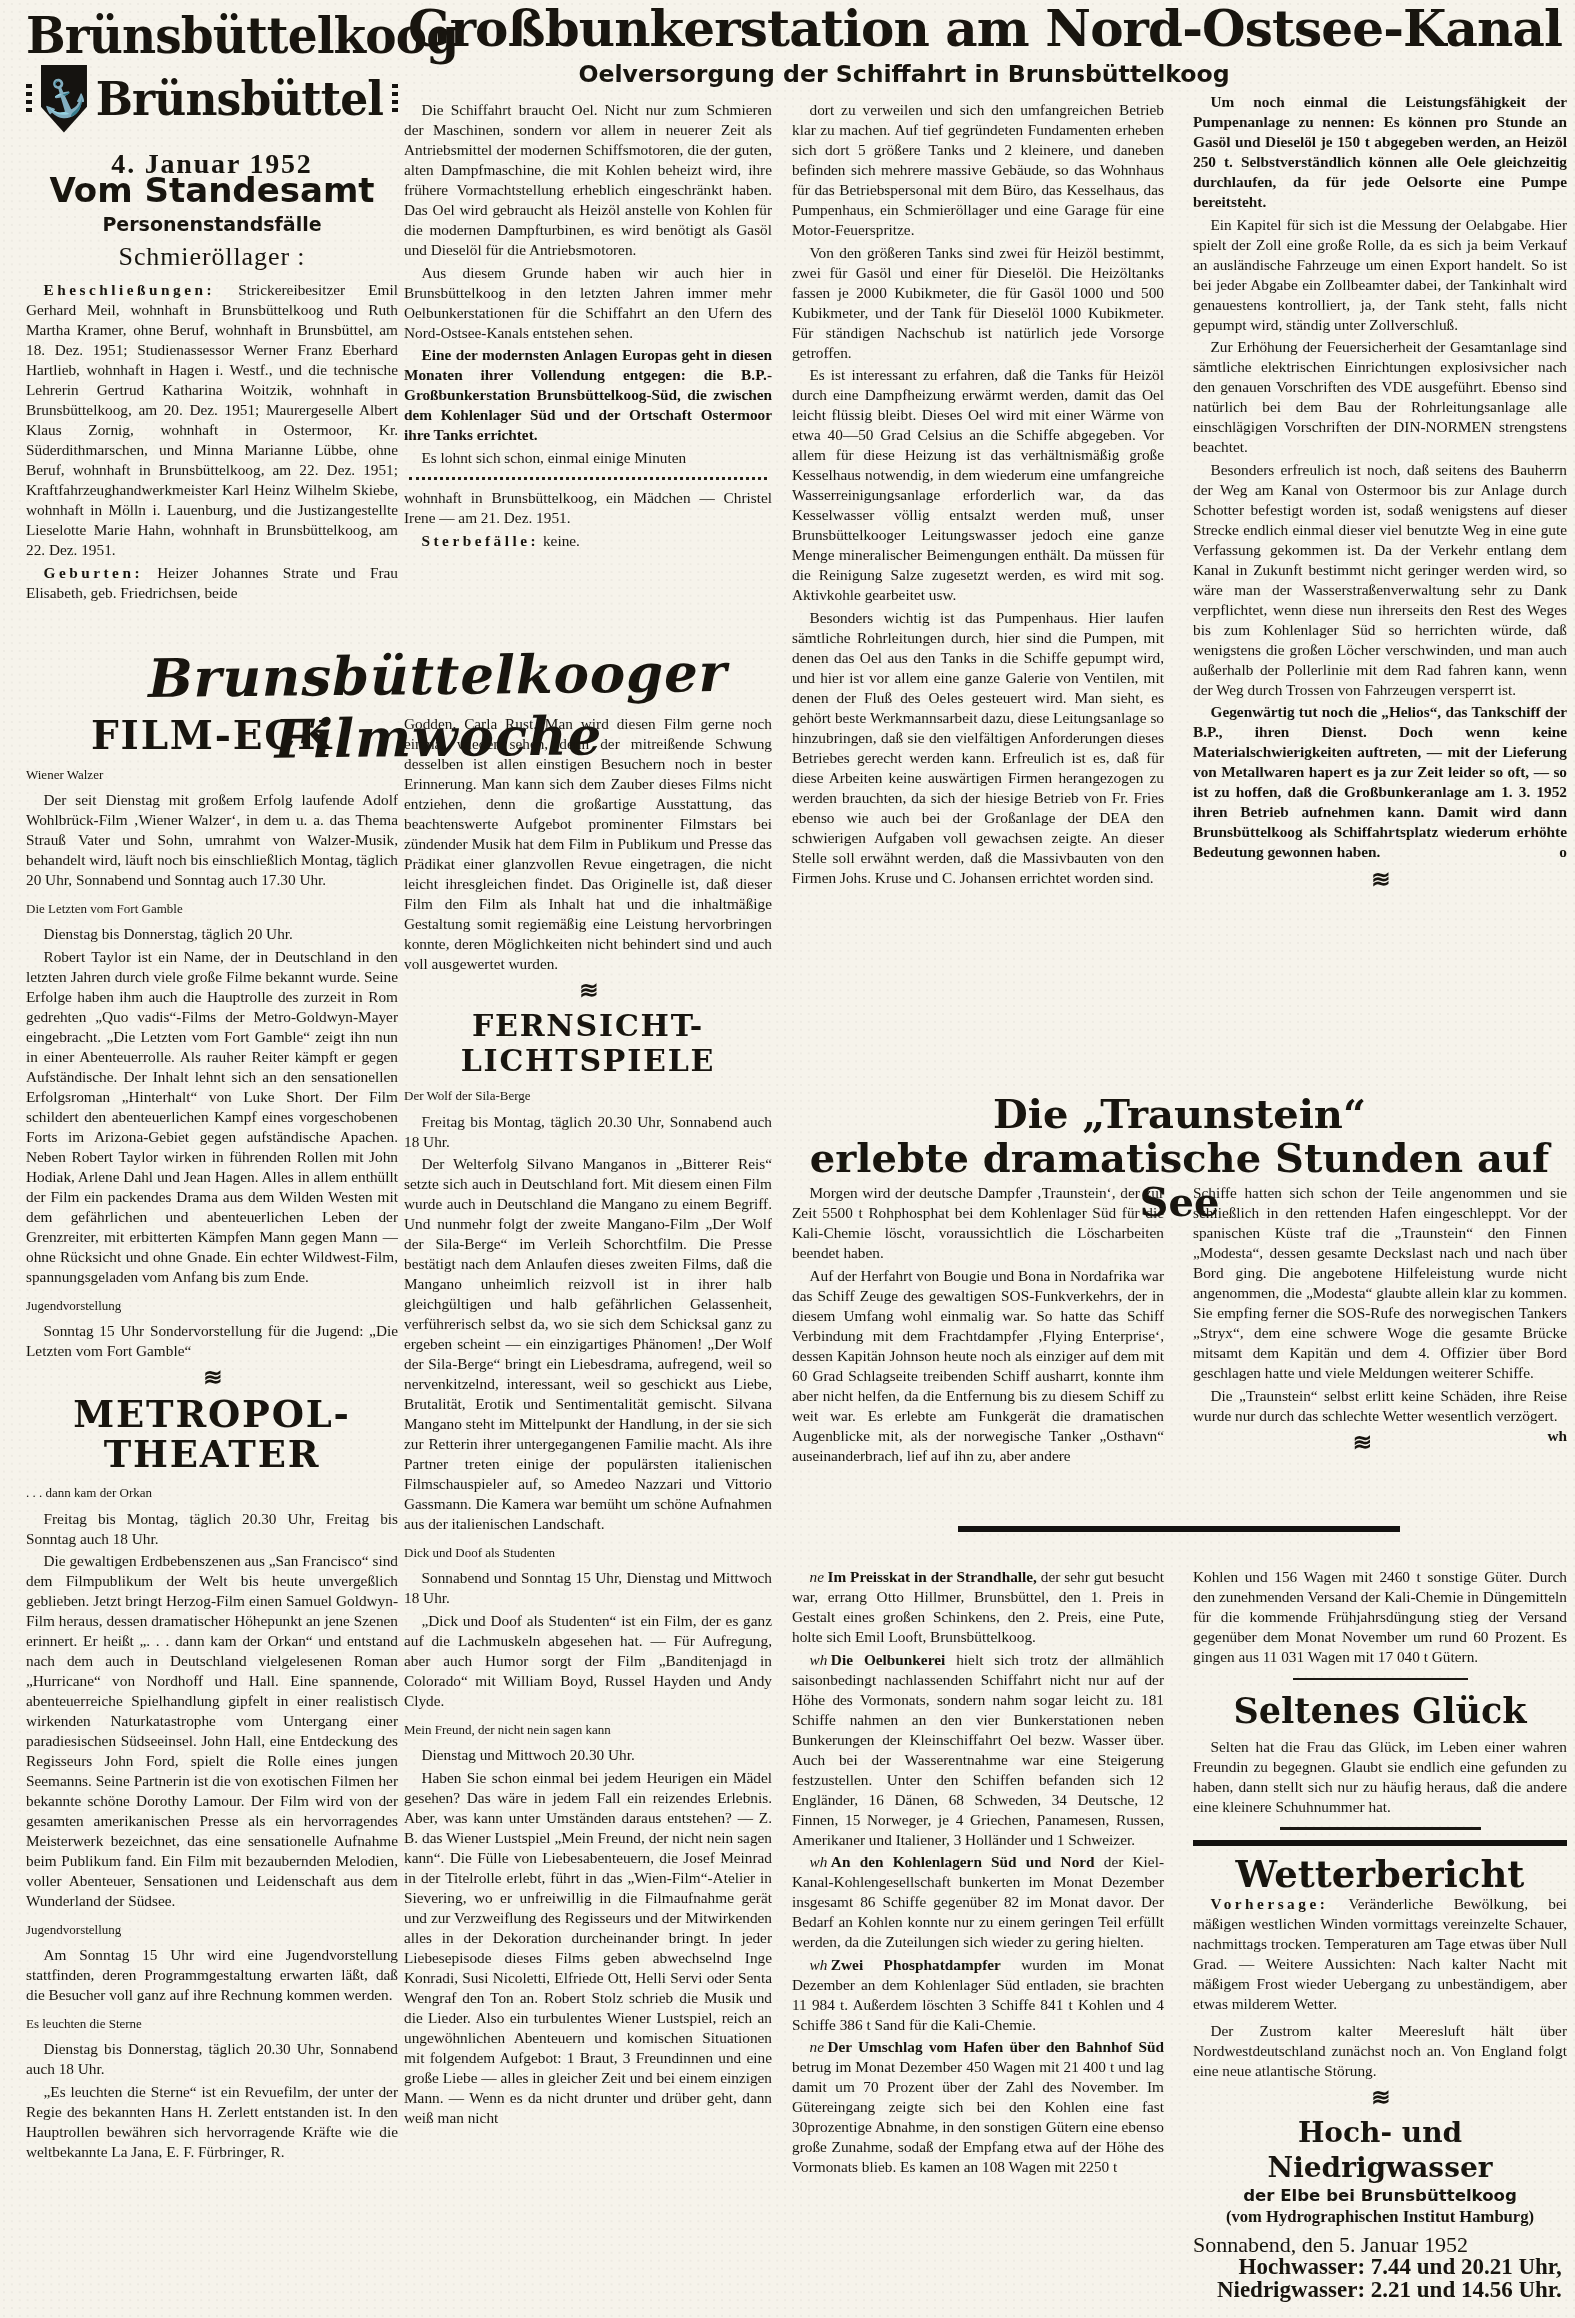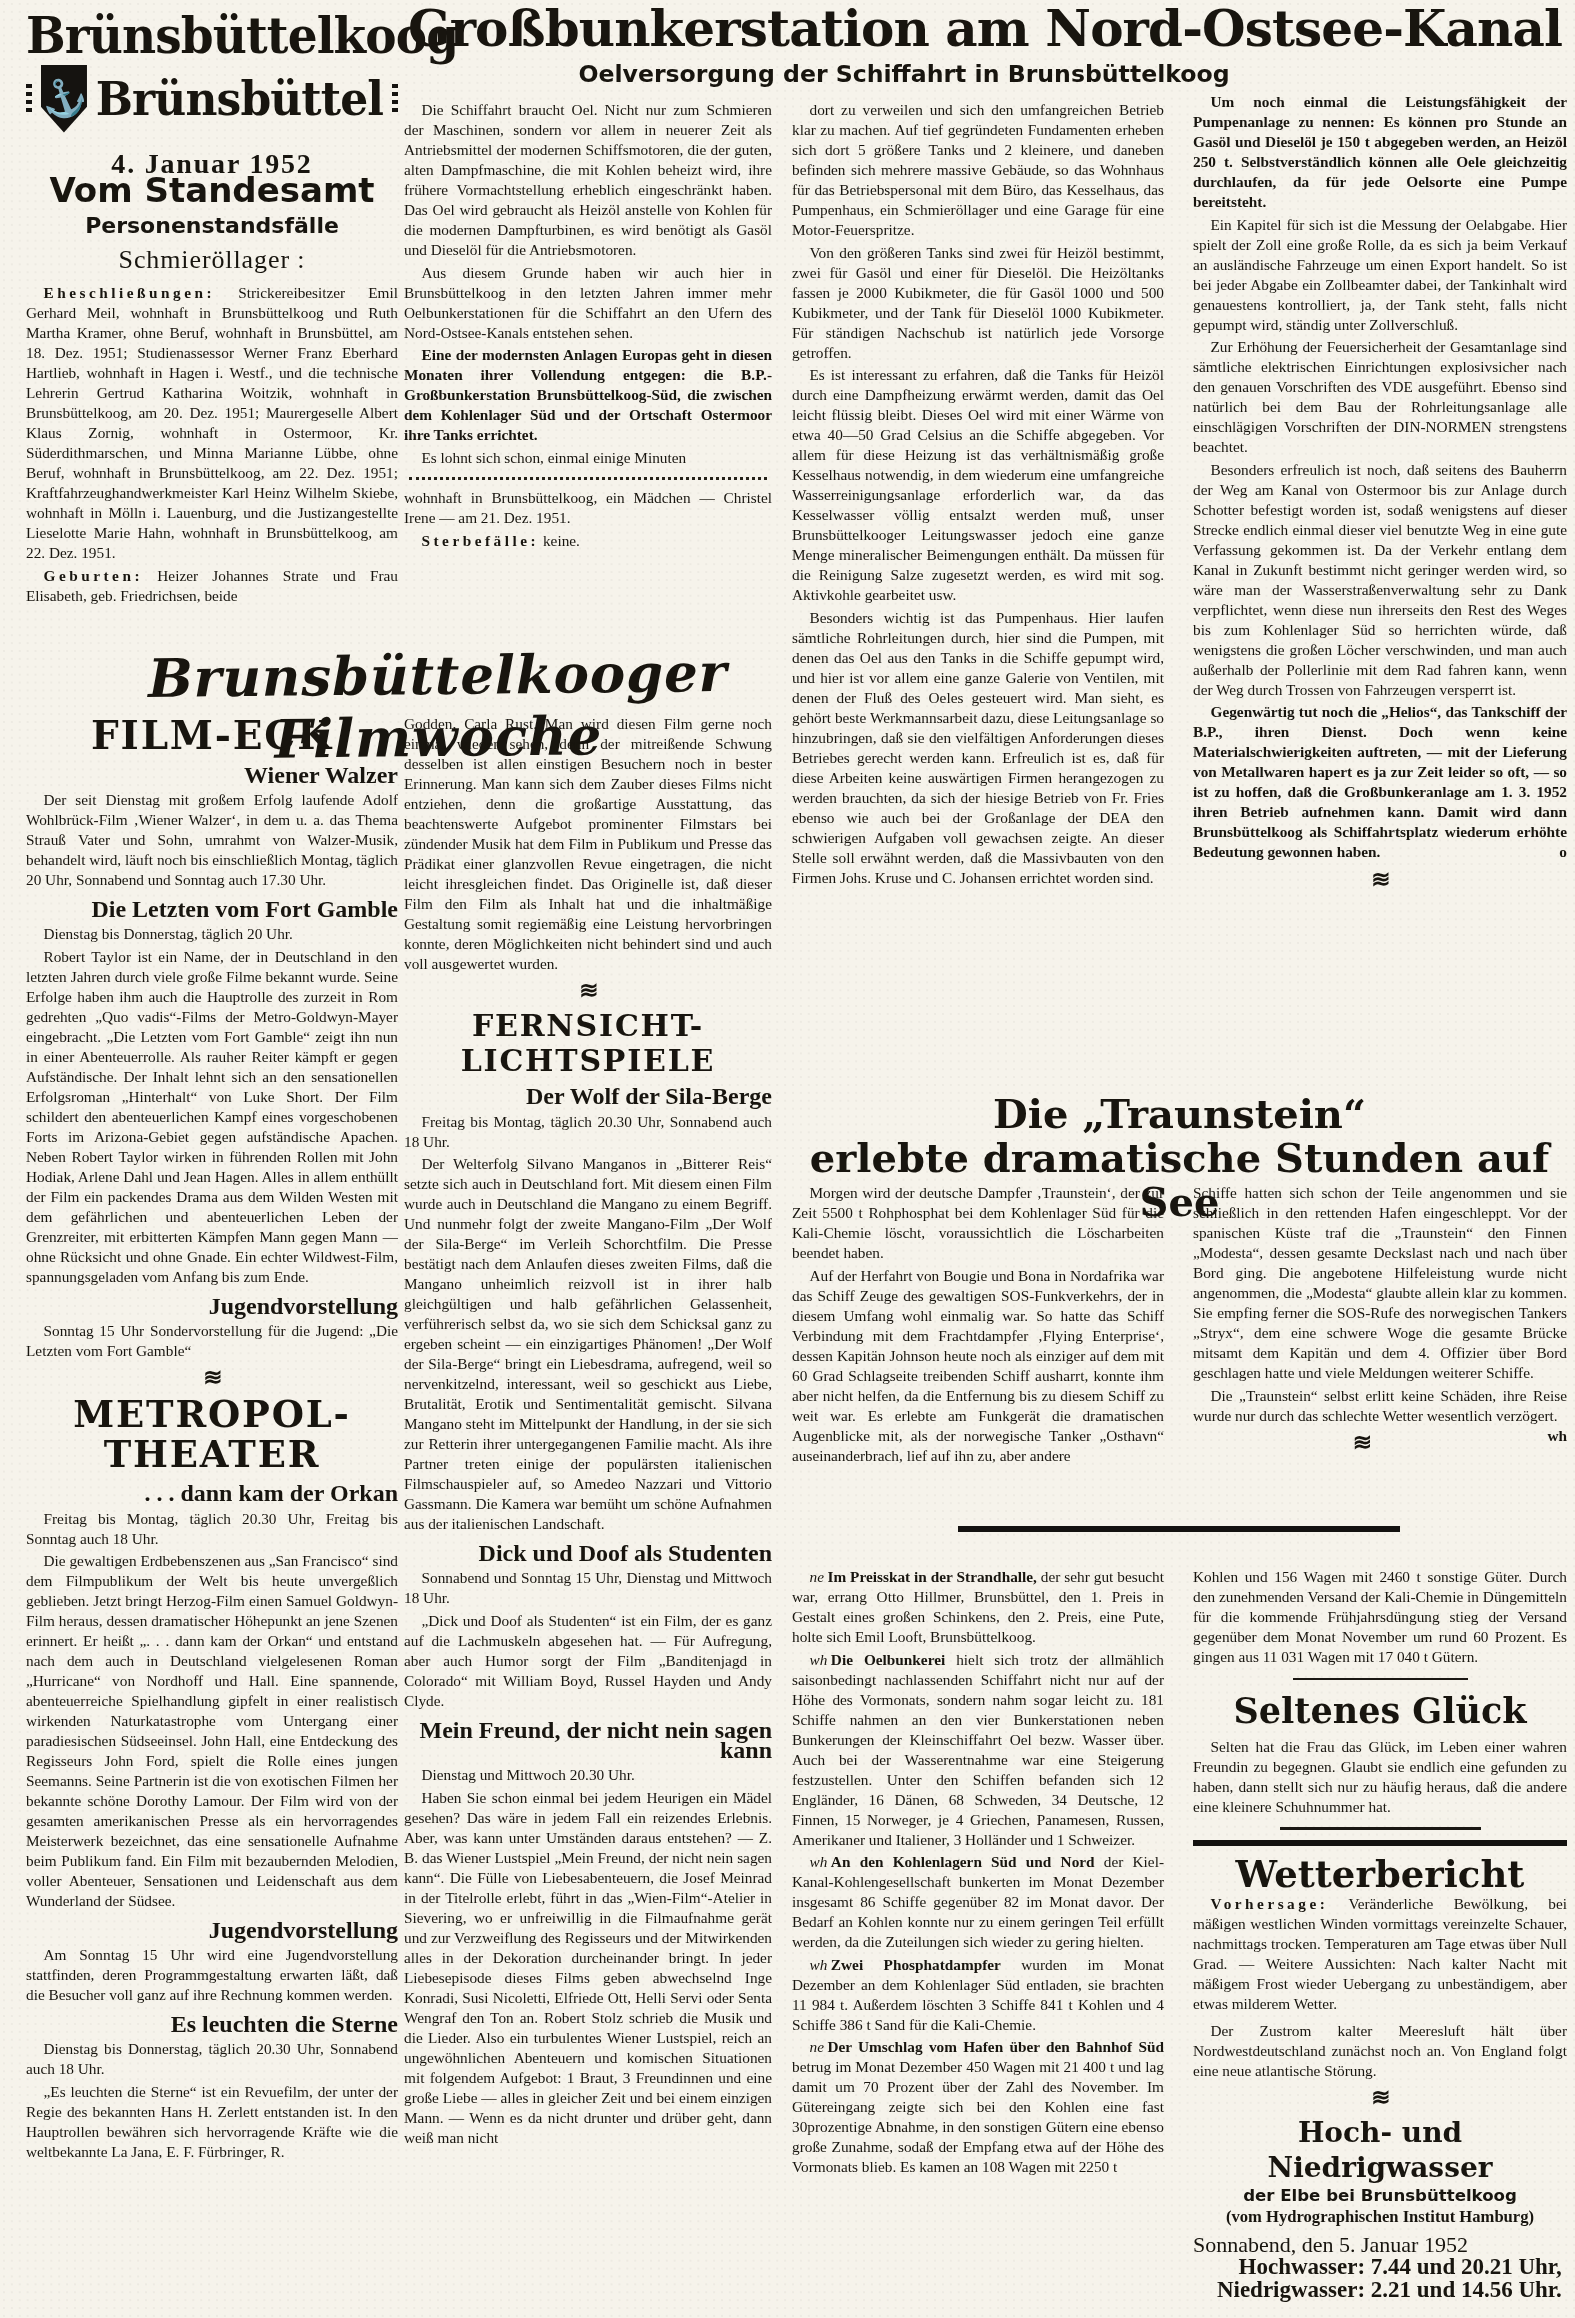--- a/index.html
+++ b/index.html
@@ -22,28 +22,28 @@
   .mastrow{display:flex;align-items:center;justify-content:center;gap:8.8px;margin-top:5.3px;}
   .mast2{font-family:"DejaVu Serif",serif;font-weight:900;font-size:44px;line-height:46px;
          letter-spacing:-0.9px;transform:scaleY(1.08);}
   .crest{width:56px;height:68px;background:#151310;display:flex;align-items:center;justify-content:center;
          clip-path:polygon(0 0,100% 0,100% 62%,50% 100%,0 62%);}
   .crest span{color:#f6f3eb;font-size:37px;line-height:1;transform:rotate(-20deg);}
   .flour{width:49px;height:30px;background:repeating-linear-gradient(#151310 0 4.4px,transparent 4.4px 7.9px);}
   .issuedate{text-align:center;font-weight:bold;font-size:28px;margin-top:15.8px;letter-spacing:1.8px;}
   
   .h-standes{font-family:"DejaVu Sans",sans-serif;font-weight:bold;font-size:34px;text-align:center;line-height:37px;}
-  .h-personen{font-family:"DejaVu Sans",sans-serif;font-weight:bold;font-size:22px;text-align:center;margin-top:3.5px;}
+  .h-personen{font-family:"DejaVu Sans",sans-serif;font-weight:bold;font-size:19px;text-align:center;margin-top:3.5px;}
   .h-ort{font-size:26px;text-align:center;margin:7px 0 8.8px 0;letter-spacing:0.9px;}
   .headline{font-family:"DejaVu Serif",serif;font-weight:bold;font-size:50px;line-height:53px;text-align:center;letter-spacing:-0.9px;}
   .subhead{font-family:"DejaVu Sans",sans-serif;font-weight:bold;font-size:23.6px;text-align:center;margin-top:5.3px;padding-right:162px;}
   .script-head{font-family:"DejaVu Serif",serif;font-style:italic;font-weight:bold;font-size:53px;
                text-align:center;letter-spacing:0.9px;transform:rotate(-0.6deg);}
   .cine-big{font-family:"DejaVu Serif",serif;font-weight:bold;text-align:center;letter-spacing:1.8px;}
-  .cine-sub{font-weight:bold;font-size:24px;text-align:right;margin:8.8px 0 5.3px 0;}
+  .cine-sub{font-weight:normal;font-size:13px;text-align:left;margin:8.8px 0 5.3px 0;}
   .news-head{font-family:"DejaVu Serif",serif;font-weight:bold;font-size:35px;text-align:center;line-height:39px;}
   .tr-head{font-family:"DejaVu Serif",serif;font-weight:bold;font-size:40px;line-height:44px;text-align:center;}
   
   .squiggle{text-align:center;font-size:23px;line-height:23px;font-weight:bold;margin:5.3px 0;letter-spacing:-1.8px;}
   .dotrule{border-top:3.5px dotted #26221a;margin:8.8px 5.3px;}
   .thinrule{height:2.6px;background:#1b1814;width:175px;margin:10.5px auto;}
   .thickrule{height:6.1px;background:#141210;}
   .tide-line{text-align:right;font-weight:bold;font-size:23px;line-height:23px;padding-right:5.3px;}
   .tide-sub{font-family:"DejaVu Sans",sans-serif;text-align:center;font-weight:bold;font-size:16.6px;line-height:21px;}
   .tide-date{font-weight:normal;font-size:22px;margin-top:8px;}

